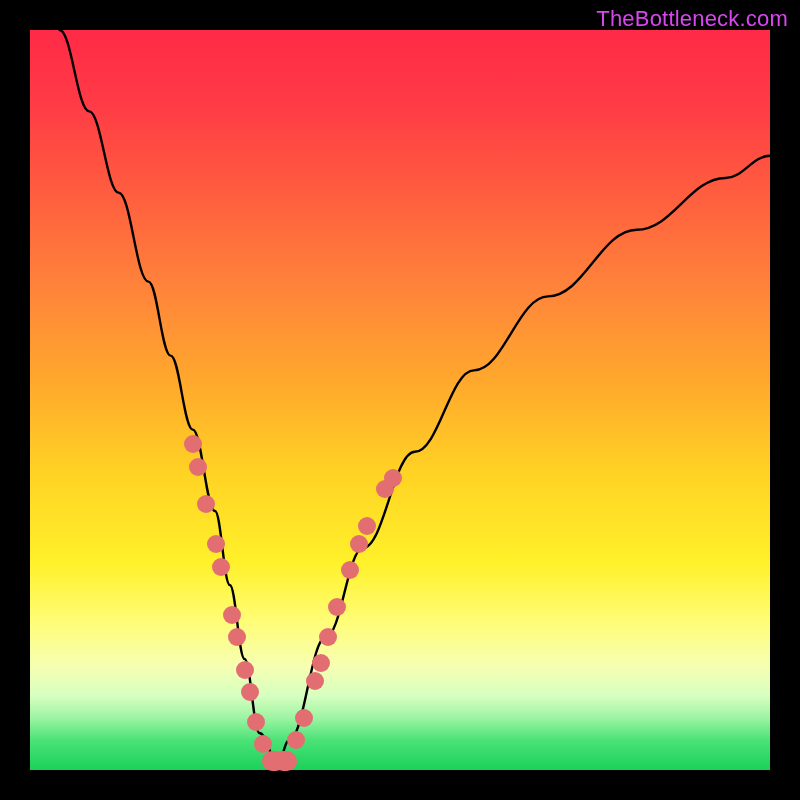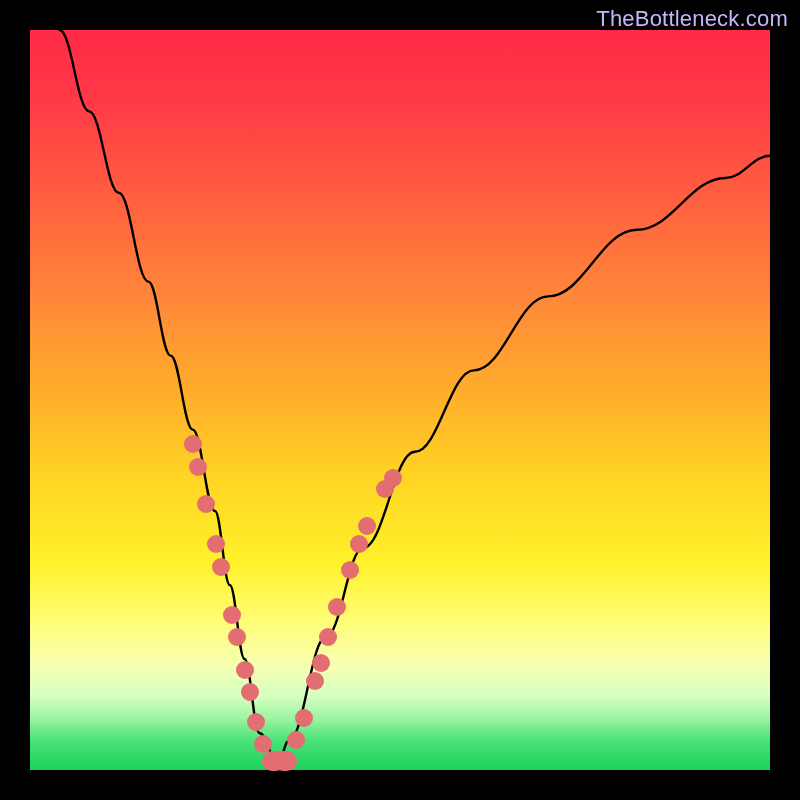--- a/index.html
+++ b/index.html
@@ -29,21 +29,21 @@
       #f6ffb2 86%,
       #d6ffc0 90%,
       #9cf4a2 93%,
       #4be277 96%,
       #1bd15a 100%);
   }
   .watermark {
     position: absolute;
     top: 6px;
     right: 12px;
-    color: #c4b5fd;
+    color: #d946ef;
     font-size: 22px;
     font-weight: 500;
     letter-spacing: 0.2px;
     z-index: 5;
   }
   svg.curve {
     position: absolute;
     left: 0;
     top: 0;
     width: 740px;

